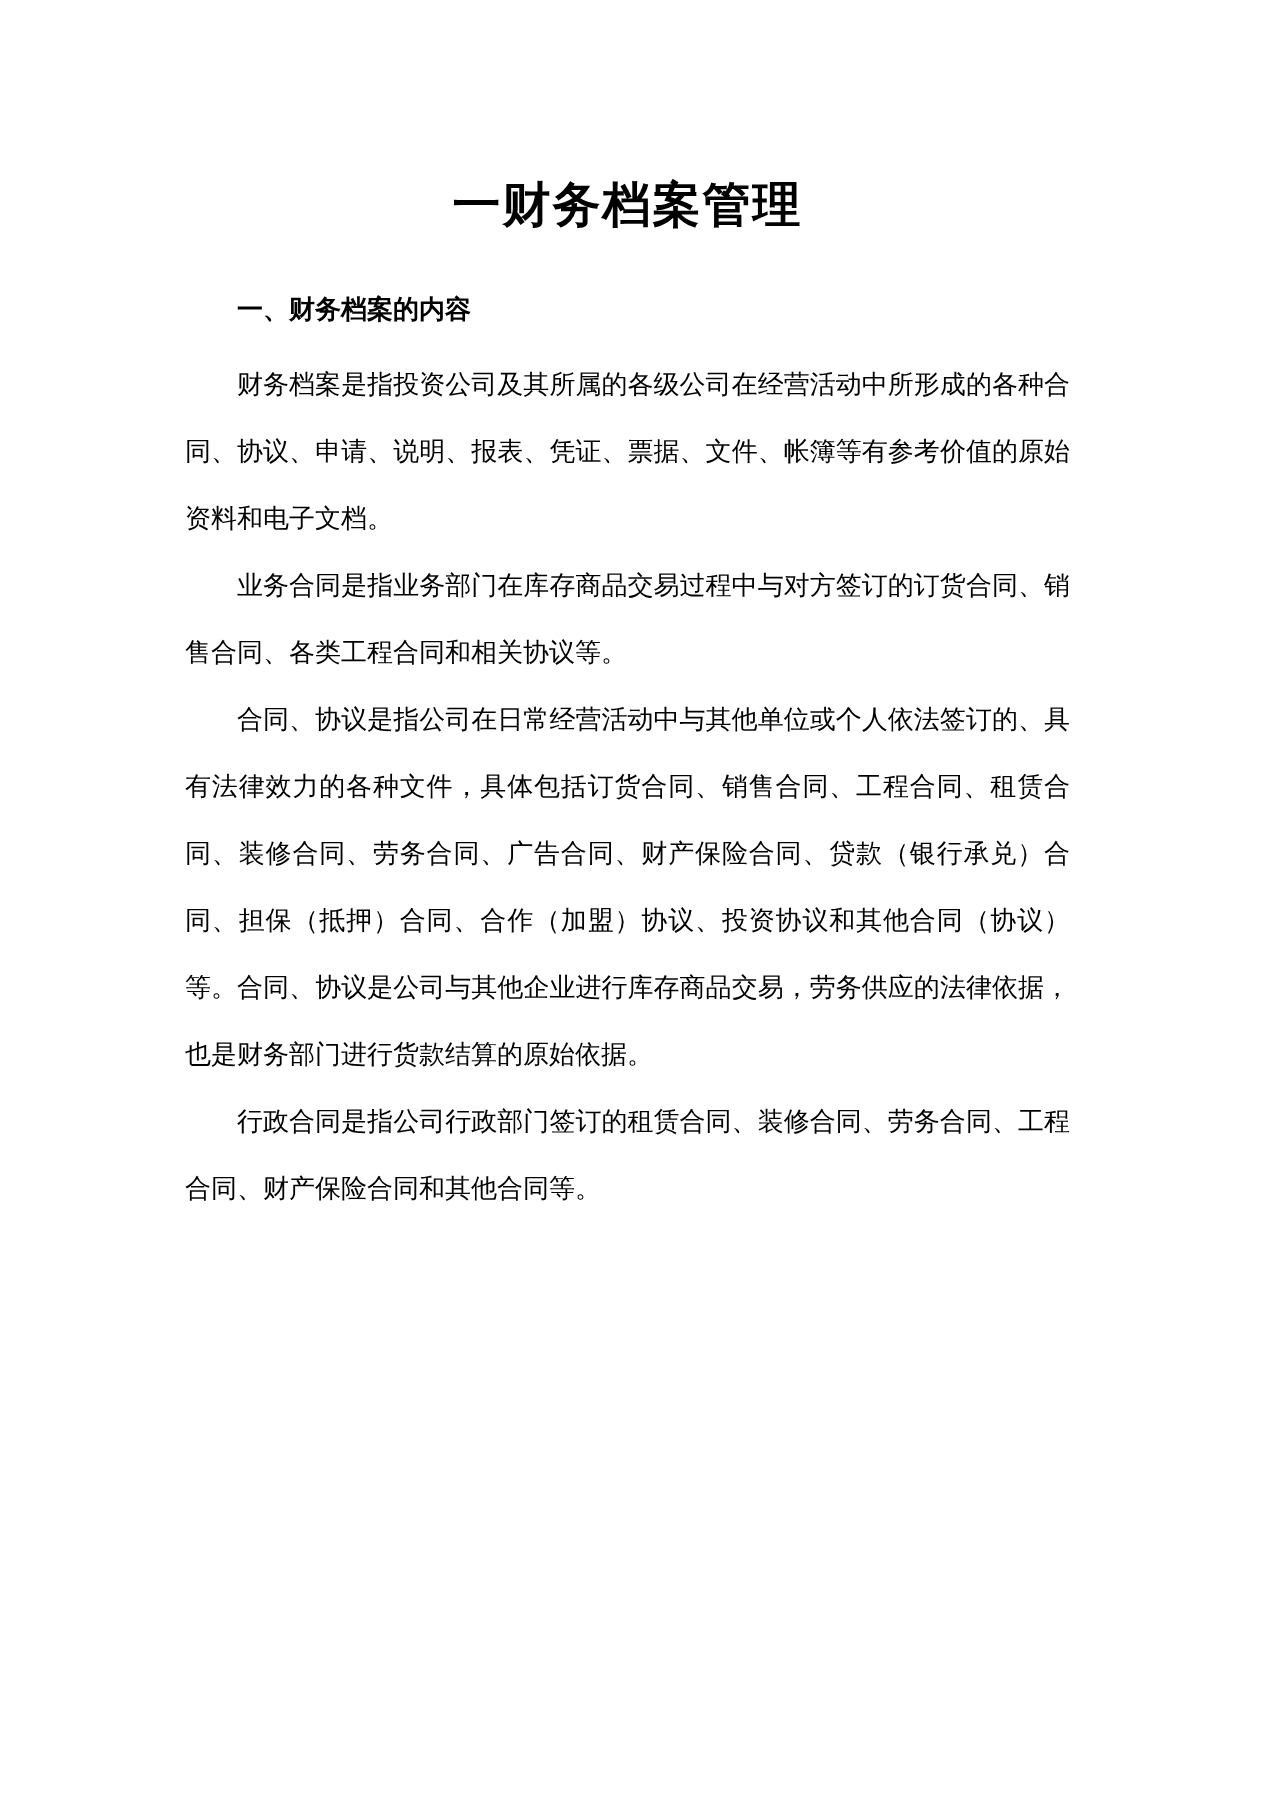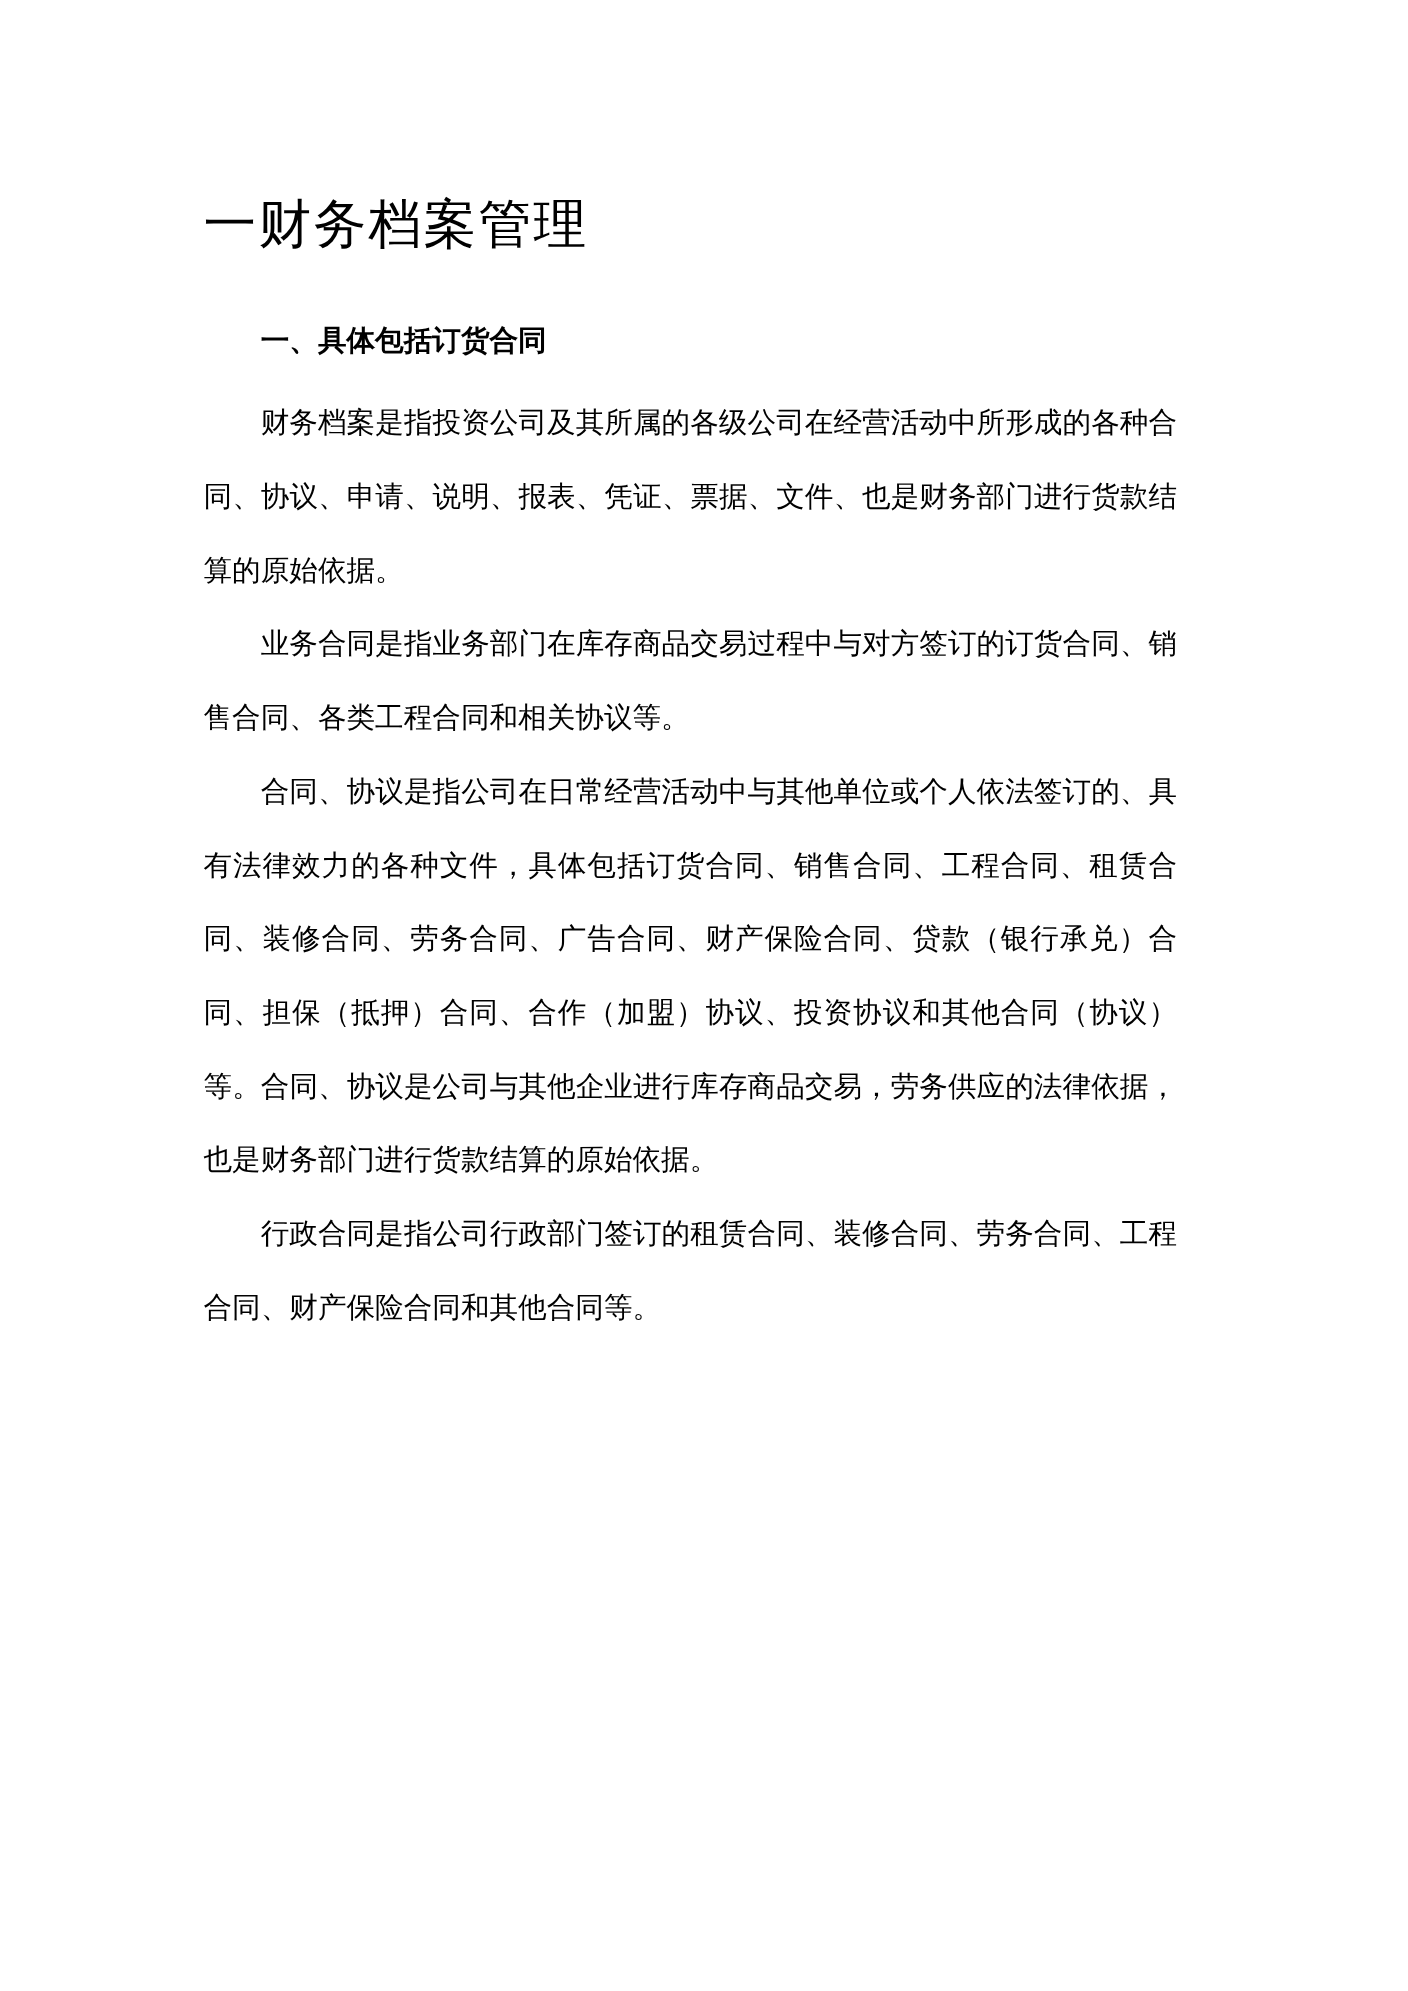--- a/index.html
+++ b/index.html
@@ -15,22 +15,22 @@
     background: #ffffff;
     box-sizing: border-box;
     padding: 170px 210px 0 185px;
     font-family: "Liberation Serif", "DejaVu Serif", serif;
     color: #000000;
     overflow: hidden;
   }
   .doc-title {
     font-size: 48px;
     line-height: 70px;
-    font-weight: 400;
-    text-align: left;
+    font-weight: 700;
+    text-align: center;
     margin: 0;
     letter-spacing: 2px;
   }
   .section-heading {
     font-size: 26px;
     line-height: 67px;
     font-weight: 700;
     margin: 36px 0 8px 0;
     text-indent: 2em;
   }
@@ -41,23 +41,23 @@
     text-indent: 2em;
     text-align: justify;
   }
 </style>
 </head>
 <body>
 
 <div class="page">
   <h1 class="doc-title">一财务档案管理</h1>
 
-  <h2 class="section-heading">一、具体包括订货合同</h2>
+  <h2 class="section-heading">一、财务档案的内容</h2>
 
-  <p class="body-paragraph">财务档案是指投资公司及其所属的各级公司在经营活动中所形成的各种合同、协议、申请、说明、报表、凭证、票据、文件、也是财务部门进行货款结算的原始依据。</p>
+  <p class="body-paragraph">财务档案是指投资公司及其所属的各级公司在经营活动中所形成的各种合同、协议、申请、说明、报表、凭证、票据、文件、帐簿等有参考价值的原始资料和电子文档。</p>
 
 
   <p class="body-paragraph">业务合同是指业务部门在库存商品交易过程中与对方签订的订货合同、销售合同、各类工程合同和相关协议等。</p>
 
   <p class="body-paragraph">合同、协议是指公司在日常经营活动中与其他单位或个人依法签订的、具有法律效力的各种文件，具体包括订货合同、销售合同、工程合同、租赁合同、装修合同、劳务合同、广告合同、财产保险合同、贷款（银行承兑）合同、担保（抵押）合同、合作（加盟）协议、投资协议和其他合同（协议）等。合同、协议是公司与其他企业进行库存商品交易，劳务供应的法律依据，也是财务部门进行货款结算的原始依据。</p>
 
   <p class="body-paragraph">行政合同是指公司行政部门签订的租赁合同、装修合同、劳务合同、工程合同、财产保险合同和其他合同等。</p>
 
 </div>
 

